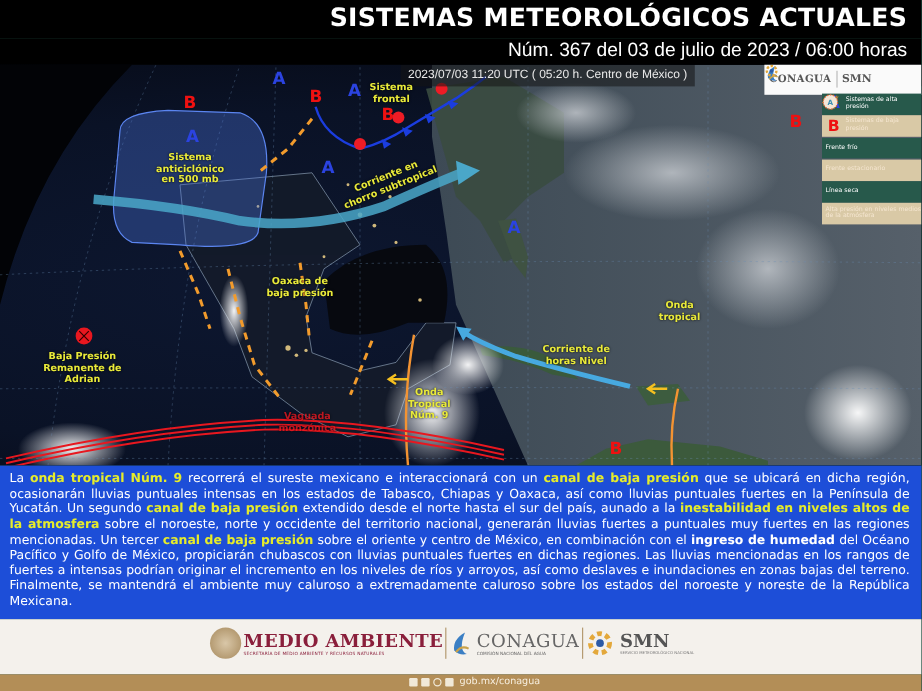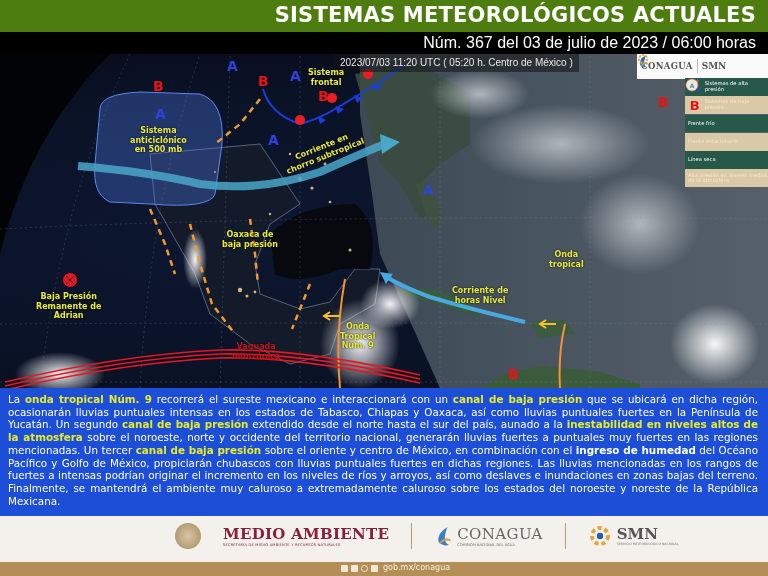--- a/index.html
+++ b/index.html
@@ -1,20 +1,20 @@
 <!DOCTYPE html>
 <html><head>
 <meta charset="utf-8">
 <style>
   * { box-sizing: border-box; margin: 0; padding: 0; }
   html, body { width: 768px; height: 576px; overflow: hidden; background: #1f4d42; font-family: "DejaVu Sans", sans-serif; }
   .page { position: relative; width: 768px; height: 576px; }
 
   
-  .hdr1 { position: absolute; left: 0; top: 0; width: 768px; height: 32px; background: #4d7c0f; }
+  .hdr1 { position: absolute; left: 0; top: 0; width: 768px; height: 32px; background: #000000; }
   .hdr1 .title { position: absolute; right: 12px; top: 3px; font-family: "DejaVu Sans", sans-serif; font-weight: bold; font-size: 21px; color: #ffffff; letter-spacing: 0.2px; }
   .hdr2 { position: absolute; left: 0; top: 32px; width: 768px; height: 40px; background: #000000; }
   .hdr2 .subtitle { position: absolute; right: 12px; top: 2px; font-family: "Liberation Sans", sans-serif; font-size: 16px; color: #ffffff; }
 
   
   .map { position: absolute; left: 0; top: 54px; width: 768px; height: 334px; overflow: hidden;
     background: radial-gradient(ellipse at 30% 55%, #0d1730 0%, #0a1226 55%, #05070f 100%); }
   .map svg { position: absolute; left: 0; top: 0; }
   .timestamp { position: absolute; left: 334px; top: 0px; height: 18px; padding: 0 6px; background: rgba(20,20,20,0.55); color: #e8e8e8; font-family: Liberation Sans, sans-serif; font-size: 10px; line-height: 18px; white-space: nowrap; }
 
@@ -39,21 +39,21 @@
   .press.B { color: #e11; }
 
   
   .text-panel { position: absolute; left: 0; top: 388px; width: 768px; height: 128px; background: #1d4ed8; padding: 5px 10px 0 8px; }
   .para { font-family: "DejaVu Sans", sans-serif; font-size: 10.35px; line-height: 12.7px; color: #ffffff; text-align: justify; }
   .para .hl { color: #e6ec2a; font-weight: bold; }
   .para .b { font-weight: bold; }
 
   
   .footer-white { position: absolute; left: 0; top: 516px; width: 768px; height: 46px; background: #f4f1ec; }
-  .foot-logos { position: absolute; left: 175px; top: 7px; display: flex; align-items: center; gap: 22px; }
+  .foot-logos { position: absolute; left: 175px; top: 7px; display: flex; align-items: center; gap: 2px; }
   .escudo { width: 26px; height: 26px; border-radius: 50%; background: radial-gradient(circle, #d9c7a8 0%, #b59b72 70%, #9c8360 100%); }
   .medio { display: flex; flex-direction: column; }
   .medio .big { font-family: "DejaVu Serif", serif; font-weight: bold; color: #8a1f3b; font-size: 15px; letter-spacing: 0.3px; }
   .medio .small { font-size: 3.6px; color: #8a1f3b; letter-spacing: 0.2px; }
   .vsep { width: 1px; height: 26px; background: #b59b72; }
   .cona-wrap { display: flex; align-items: center; gap: 5px; }
   .cona-wrap .big { font-family: "DejaVu Serif", serif; color: #666; font-size: 15px; letter-spacing: 0.4px; }
   .cona-wrap .small { font-size: 3.6px; color: #666; }
   .smn-wrap { display: flex; align-items: center; gap: 5px; }
   .smn-wrap .big { font-family: "DejaVu Serif", serif; color: #555; font-size: 15px; font-weight: bold; }

